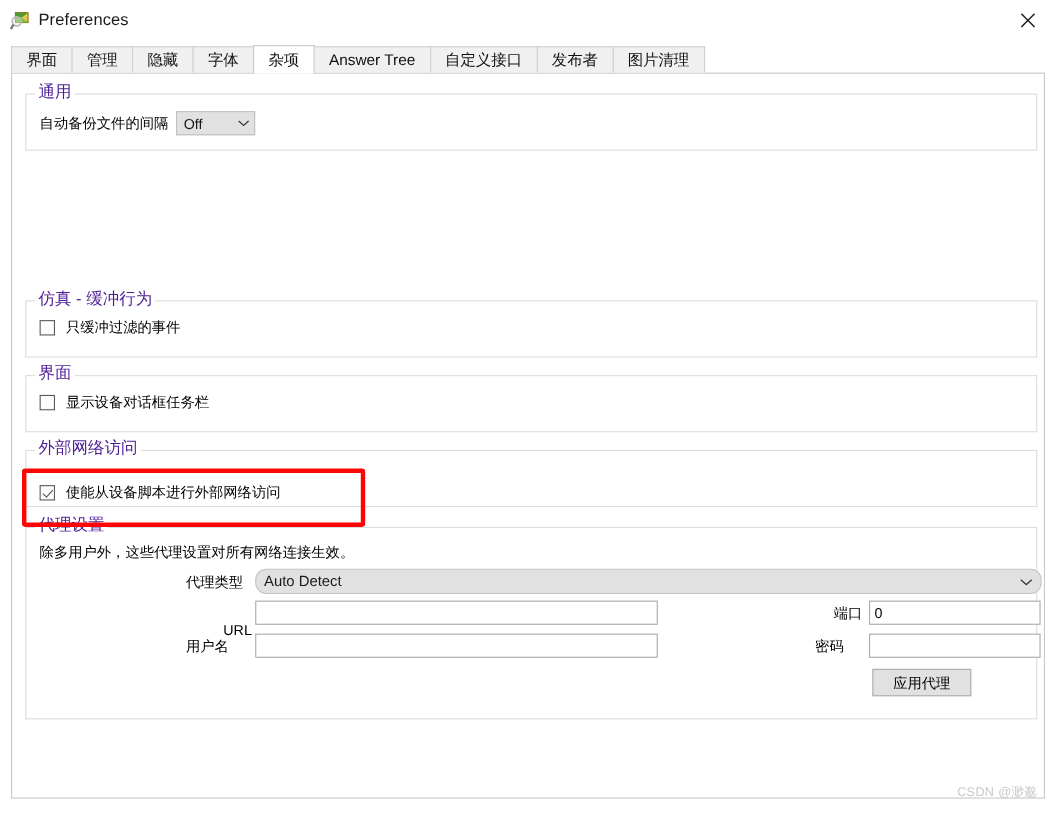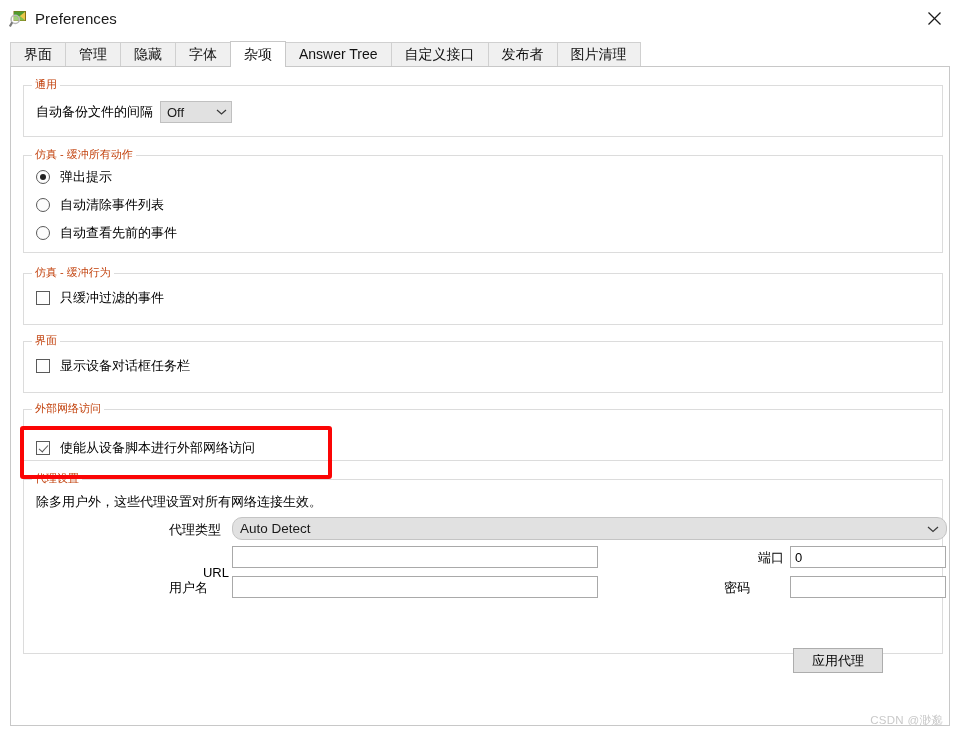--- a/index.html
+++ b/index.html
@@ -100,22 +100,22 @@
   .group {
     position: absolute;
     border: 1px solid #dcdcdc;
   }
   .group > .legend {
     position: absolute;
     top: -9px;
     left: 8px;
     background: #ffffff;
     padding: 0 3px;
-    font-size: 11px;
-    color: #c2410c;
+    font-size: 15px;
+    color: #4c1d95;
     line-height: 14px;
   }
 
   .row { display: flex; align-items: center; }
 
   
   .lbl { font-size: 13px; color: #000; }
 
   
   .combo-small {
@@ -277,35 +277,20 @@
         <span>Off</span>
         <span class="chev">
           <svg width="11" height="8" viewBox="0 0 11 8">
               <polyline points="1,2 5.5,6 10,2" fill="none" stroke="#3a3a3a" stroke-width="1.2"></polyline>
             </svg>
         </span>
       </span>
     </div>
   </div>
 
-  <div class="group" style="left:12px; top:88px; width:920px; height:98px;">
-    <span class="legend">仿真 - 缓冲所有动作</span>
-    <div class="radio-row" style="left:12px; top:12px;">
-      <span class="radio checked"></span>
-      <span class="txt">弹出提示</span>
-    </div>
-    <div class="radio-row" style="left:12px; top:40px;">
-      <span class="radio"></span>
-      <span class="txt">自动清除事件列表</span>
-    </div>
-    <div class="radio-row" style="left:12px; top:68px;">
-      <span class="radio"></span>
-      <span class="txt">自动查看先前的事件</span>
-    </div>
-  </div>
 
   <div class="group" style="left:12px; top:206px; width:920px; height:52px;">
     <span class="legend">仿真 - 缓冲行为</span>
     <div class="check-row" style="left:12px; top:15px;">
       <span class="cbox"></span>
       <span class="txt">只缓冲过滤的事件</span>
     </div>
   </div>
 
   <div class="group" style="left:12px; top:274px; width:920px; height:52px;">
@@ -347,25 +332,25 @@
     <div class="lbl" style="position:absolute; left:700px; top:69px; width:60px; text-align:right;">端口</div>
     <div class="tinput" style="position:absolute; left:766px; top:66px; width:156px;">
       <span>0</span>
     </div>
 
     <div class="lbl" style="position:absolute; left:145px; top:99px; width:60px; text-align:left;">用户名</div>
     <div class="tinput" style="position:absolute; left:208px; top:96px; width:366px;">
       <span></span>
     </div>
 
-    <div class="lbl" style="position:absolute; left:700px; top:99px; width:60px; text-align:left;">密码</div>
+    <div class="lbl" style="position:absolute; left:700px; top:99px; width:60px; text-align:center;">密码</div>
     <div class="tinput" style="position:absolute; left:766px; top:96px; width:156px;">
       <span></span>
     </div>
 
-    <div class="btn" style="position:absolute; left:769px; top:128px; width:90px;margin-top:40px;">应用代理</div>
+    <div class="btn" style="position:absolute; left:769px; top:128px; width:90px;">应用代理</div>
   </div>
 
 </div>
 
 <div class="redbox" style="left:20px; top:426px; width:312px; height:53px;"></div>
 
 <div class="watermark">CSDN @渺邈</div>
 
 </body></html>

